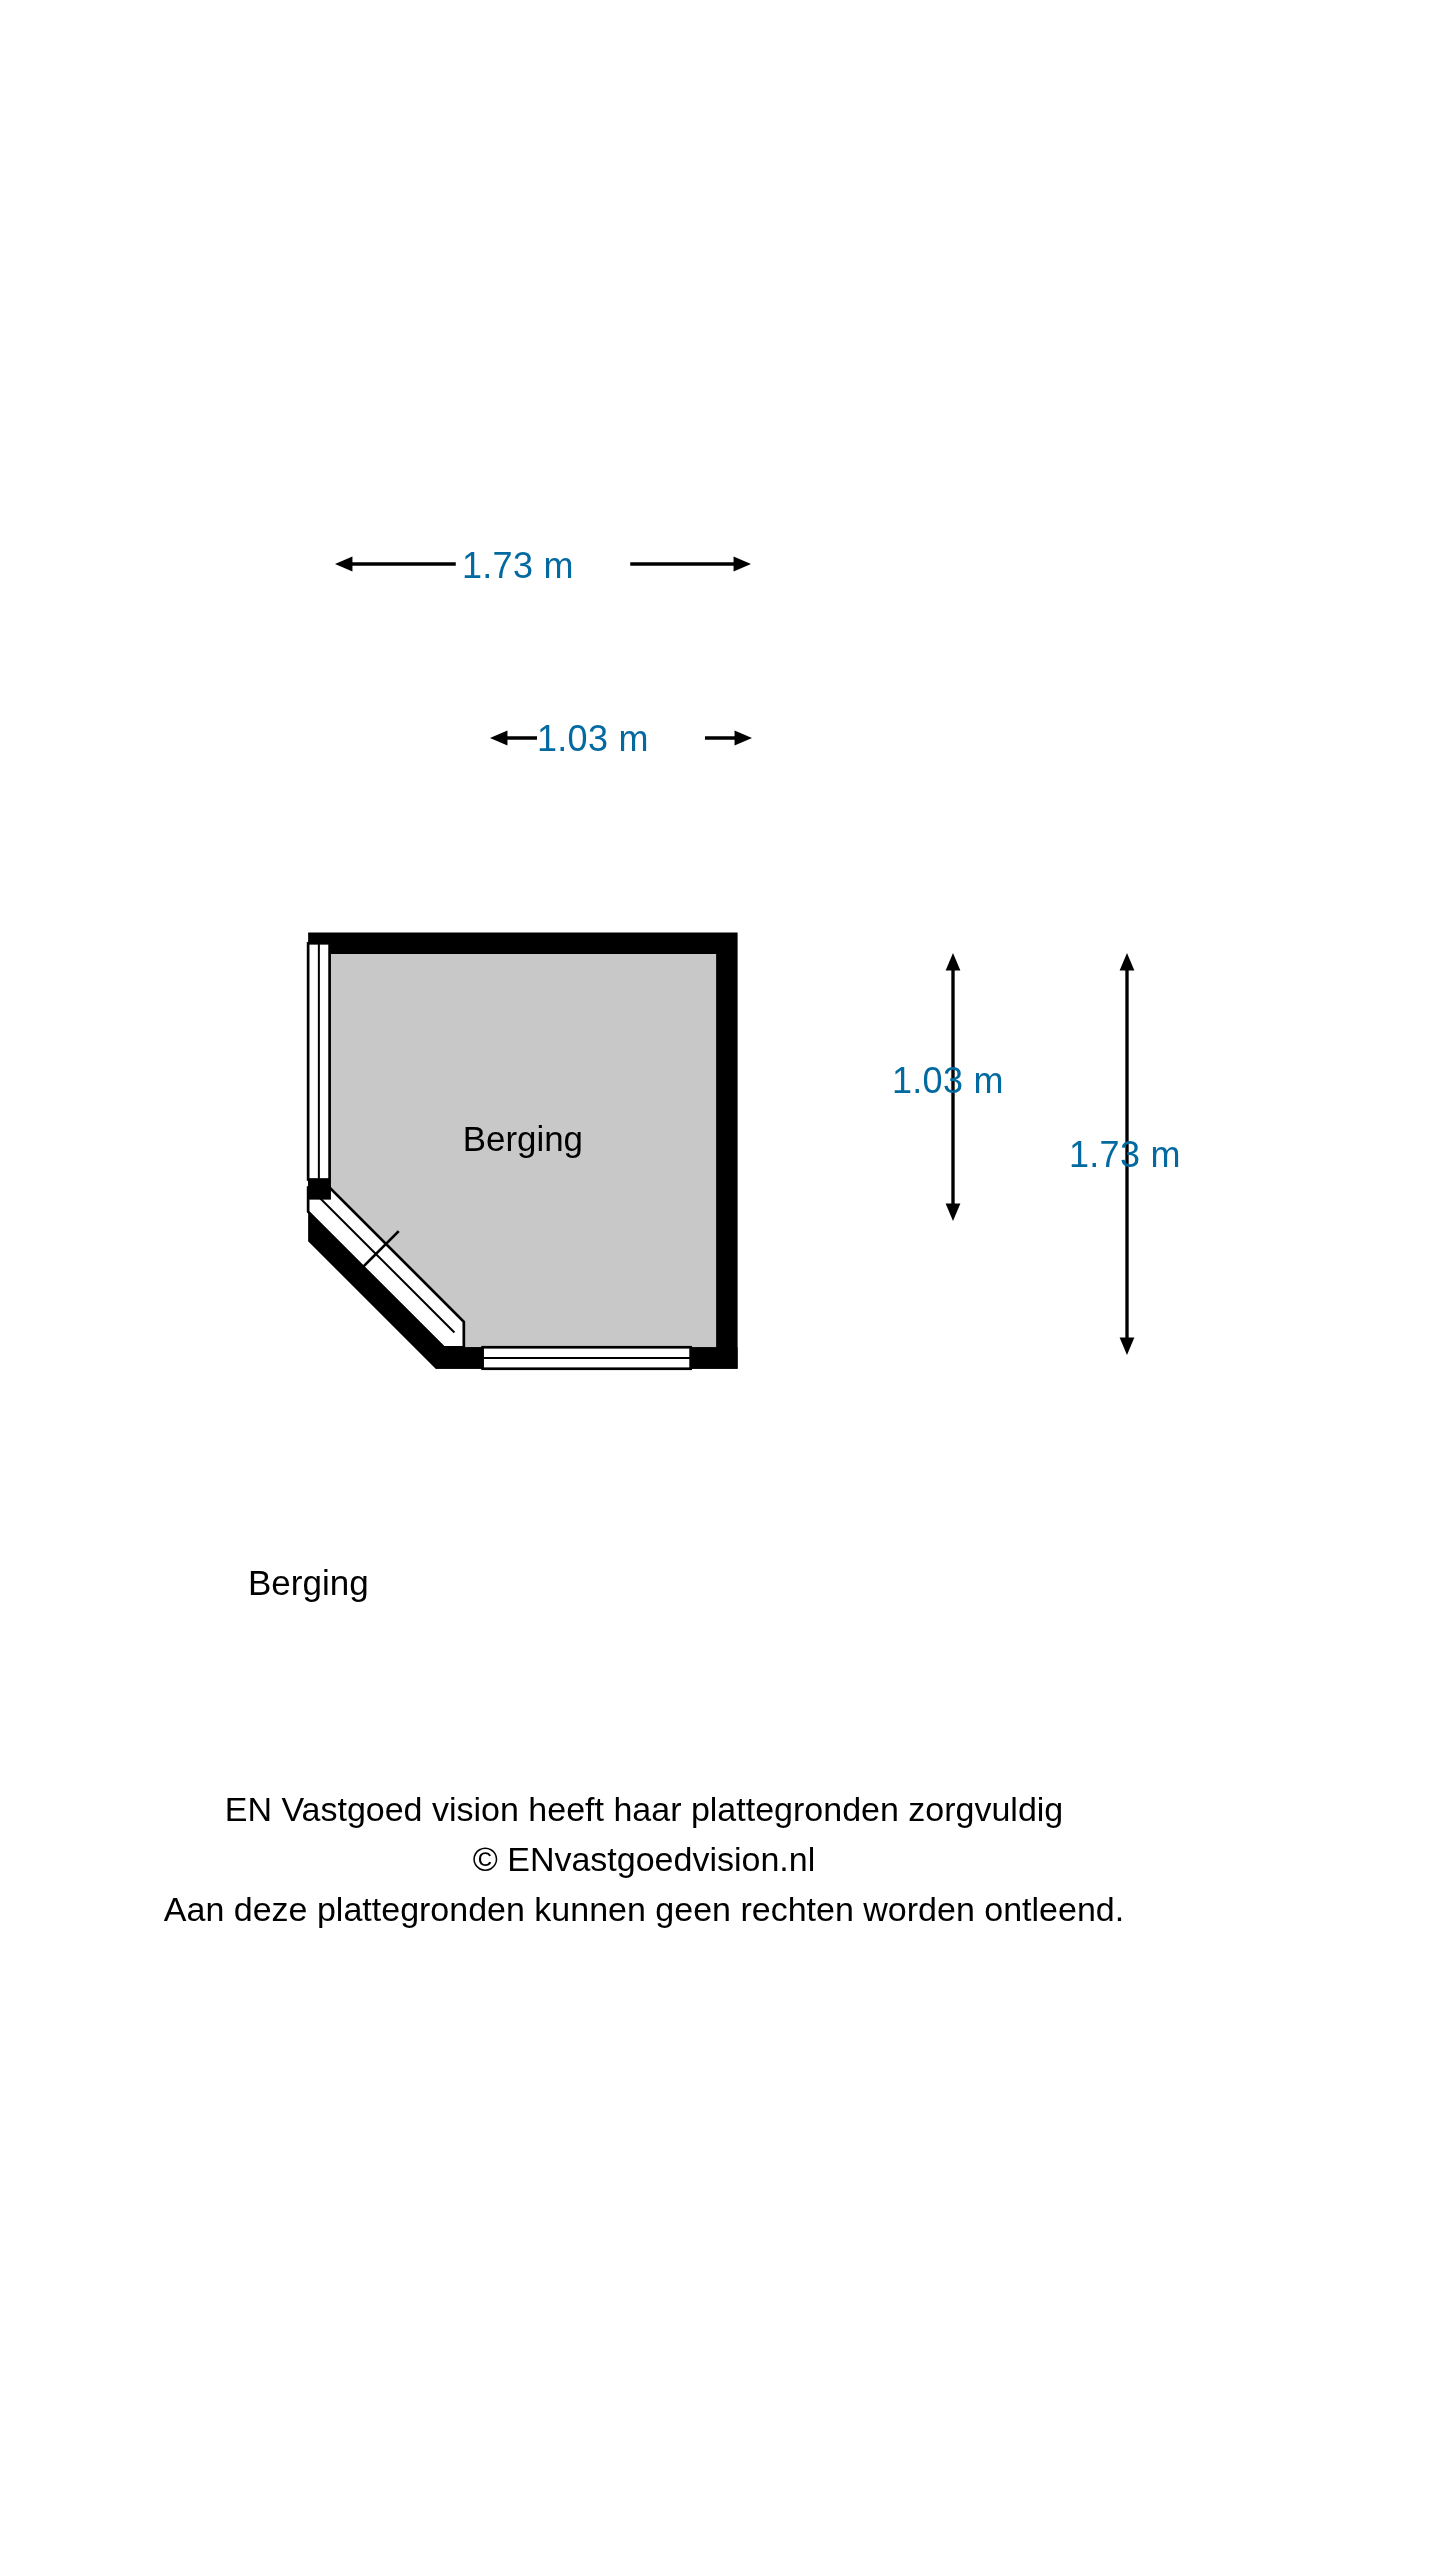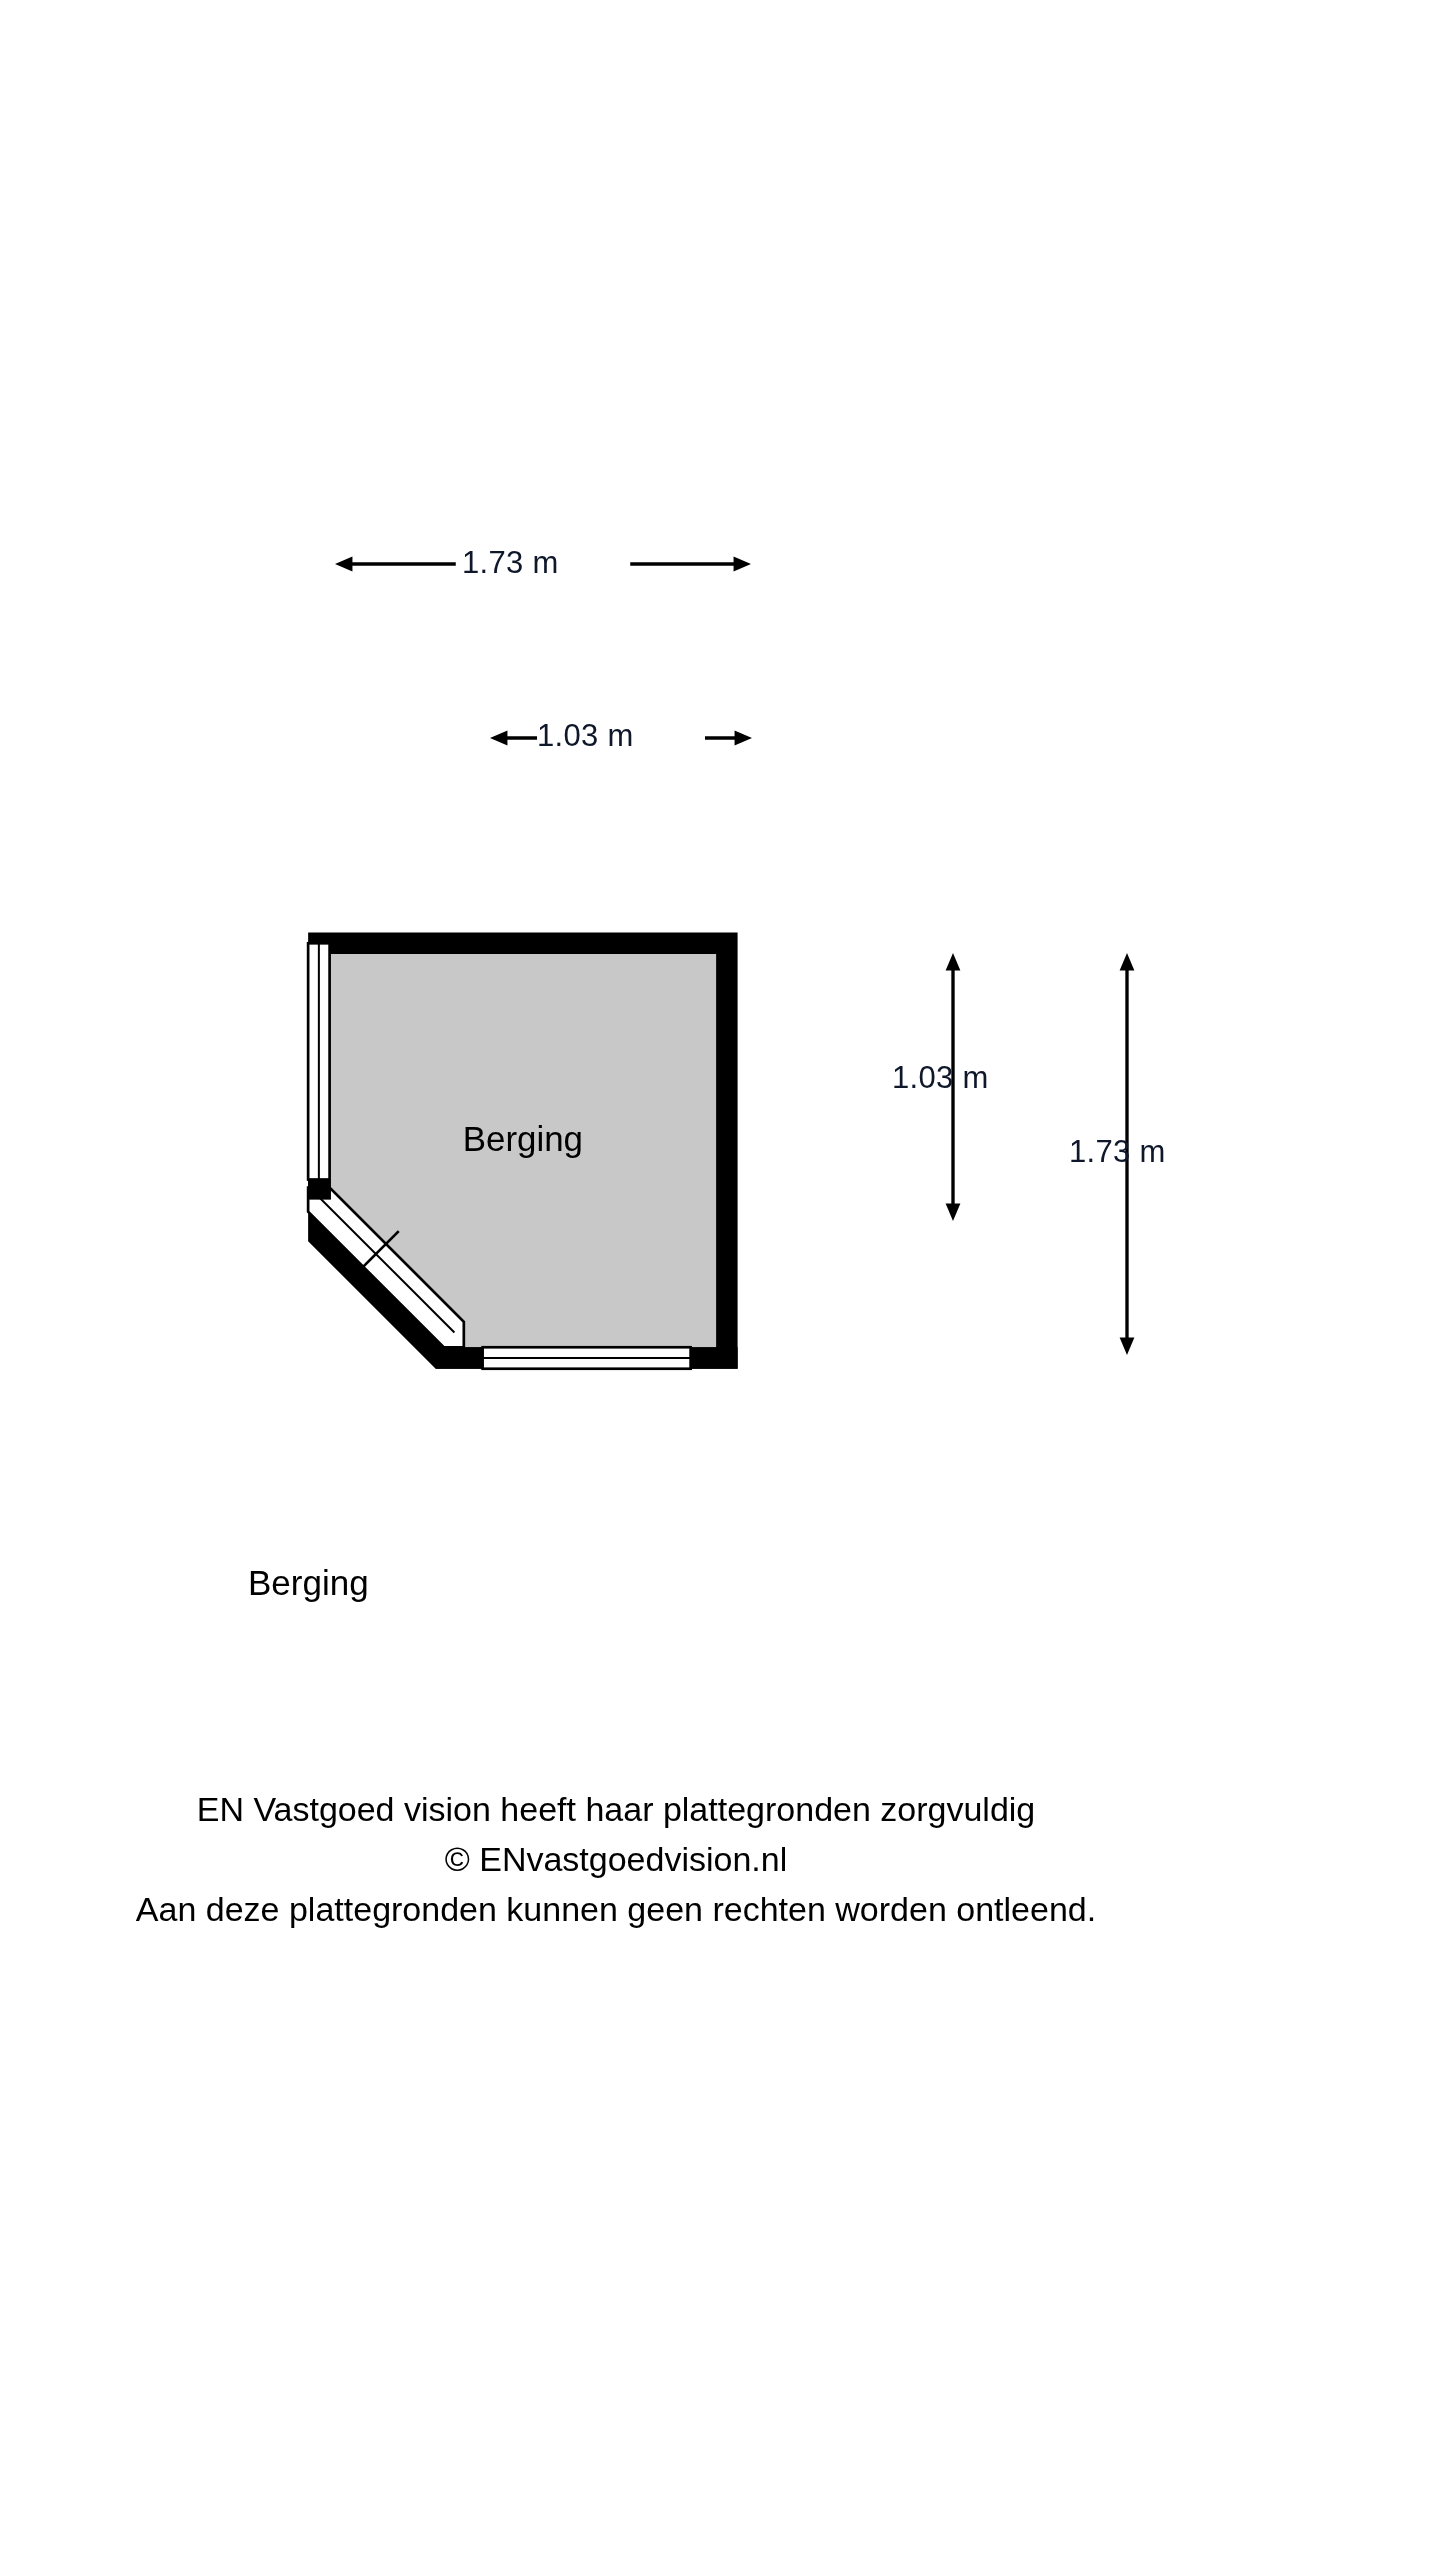--- a/index.html
+++ b/index.html
@@ -17,40 +17,41 @@
   }
   .canvas {
     position: absolute;
     left: 0;
     top: 0;
     width: 1449px;
     height: 2576px;
   }
   .dim-label {
     position: absolute;
-    font-size: 31px;
-    color: #0f172a;
+    font-size: 36px;
+    color: #0369a1;
     white-space: nowrap;
     letter-spacing: 0.3px;
   }
   .title-label {
     position: absolute;
     font-size: 35px;
     color: #000;
     white-space: nowrap;
   }
   .disclaimer {
     position: absolute;
     left: 0;
     top: 1784px;
     width: 1232px;
     text-align: center;
     font-size: 34px;
     line-height: 50px;
     color: #000;
+    padding-left: 28px;
   }
   .disclaimer div { white-space: nowrap; }
   svg { display: block; }
 </style>
 </head>
 <body>
 
 <div class="canvas">
 
   <svg class="dim-arrow" style="position:absolute; left:335px; top:537px;" width="416" height="54" viewBox="0 0 620 80">

